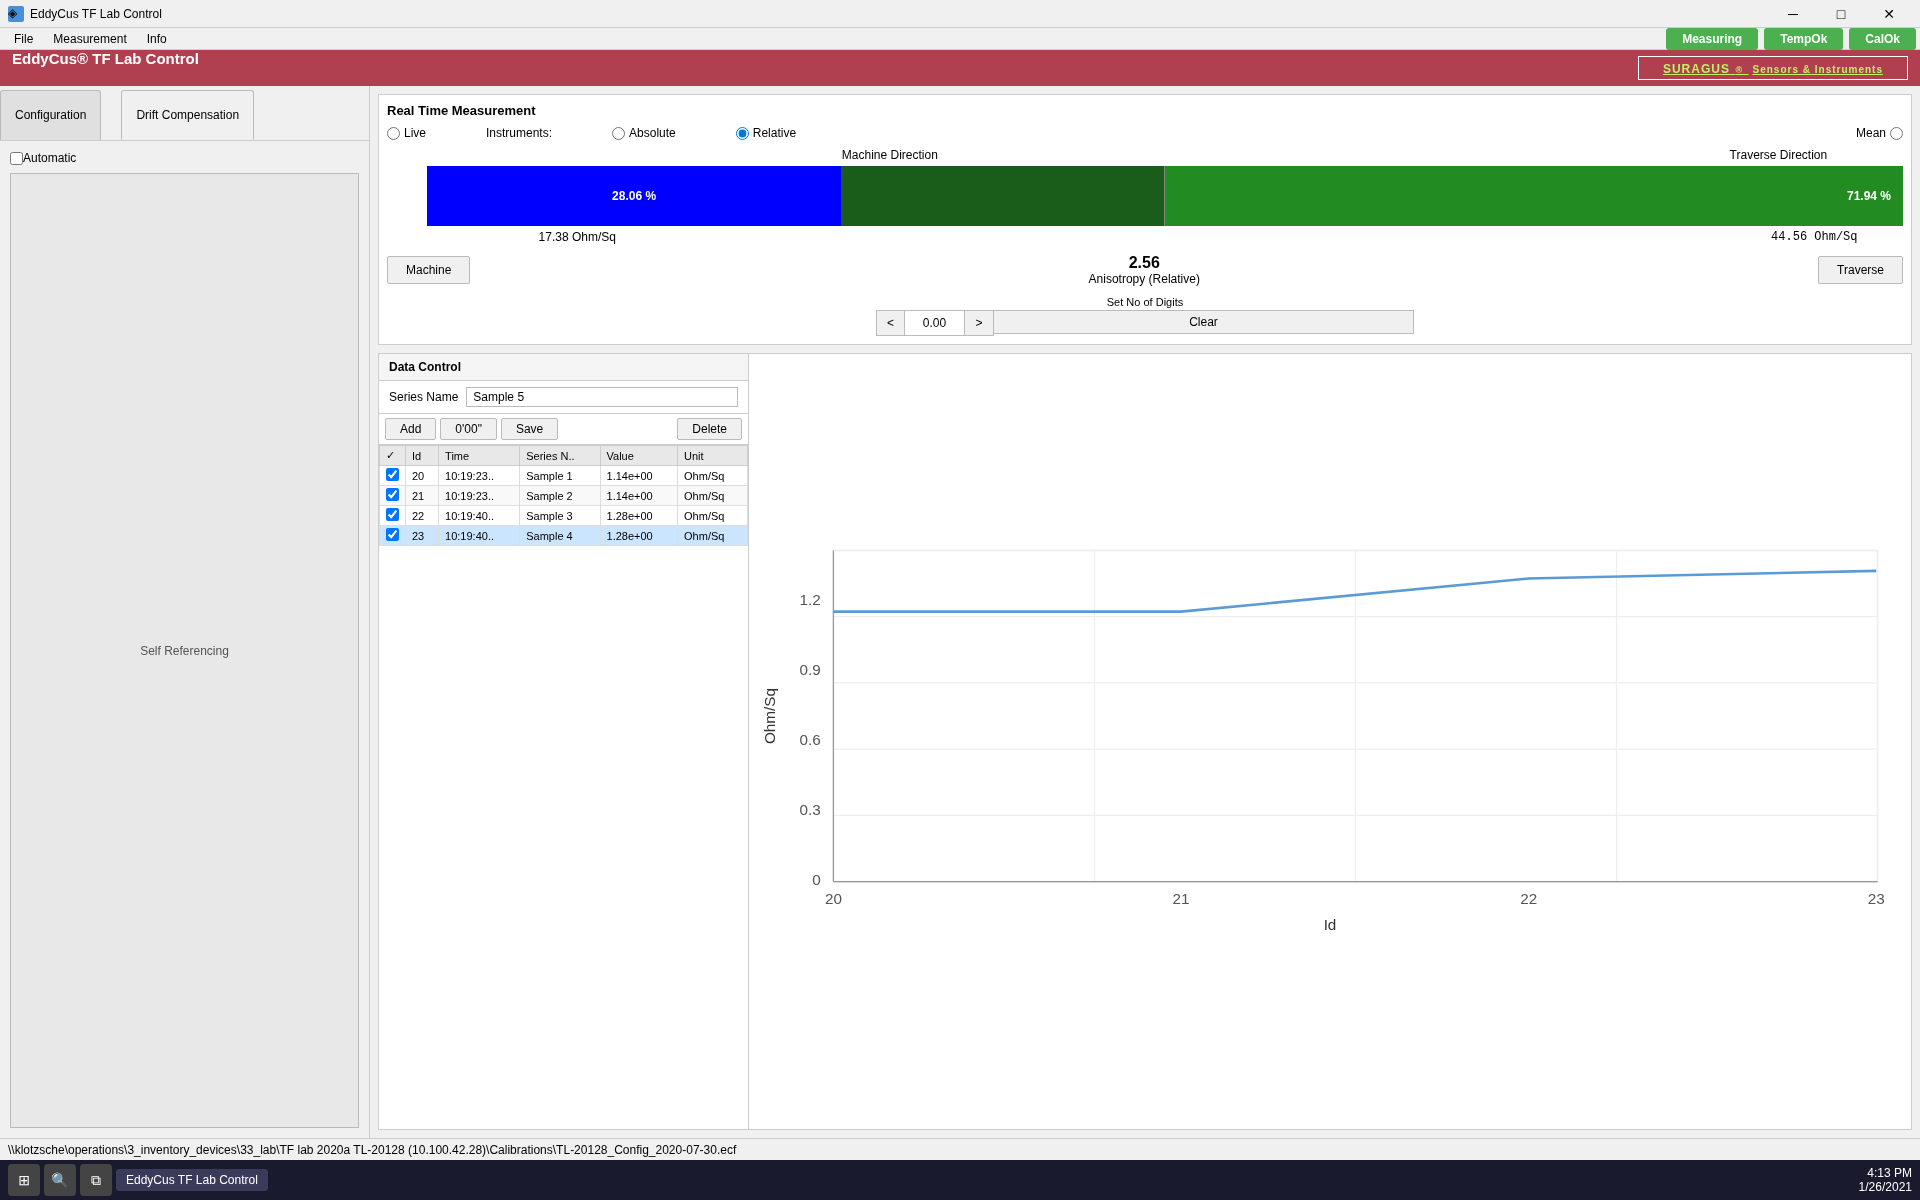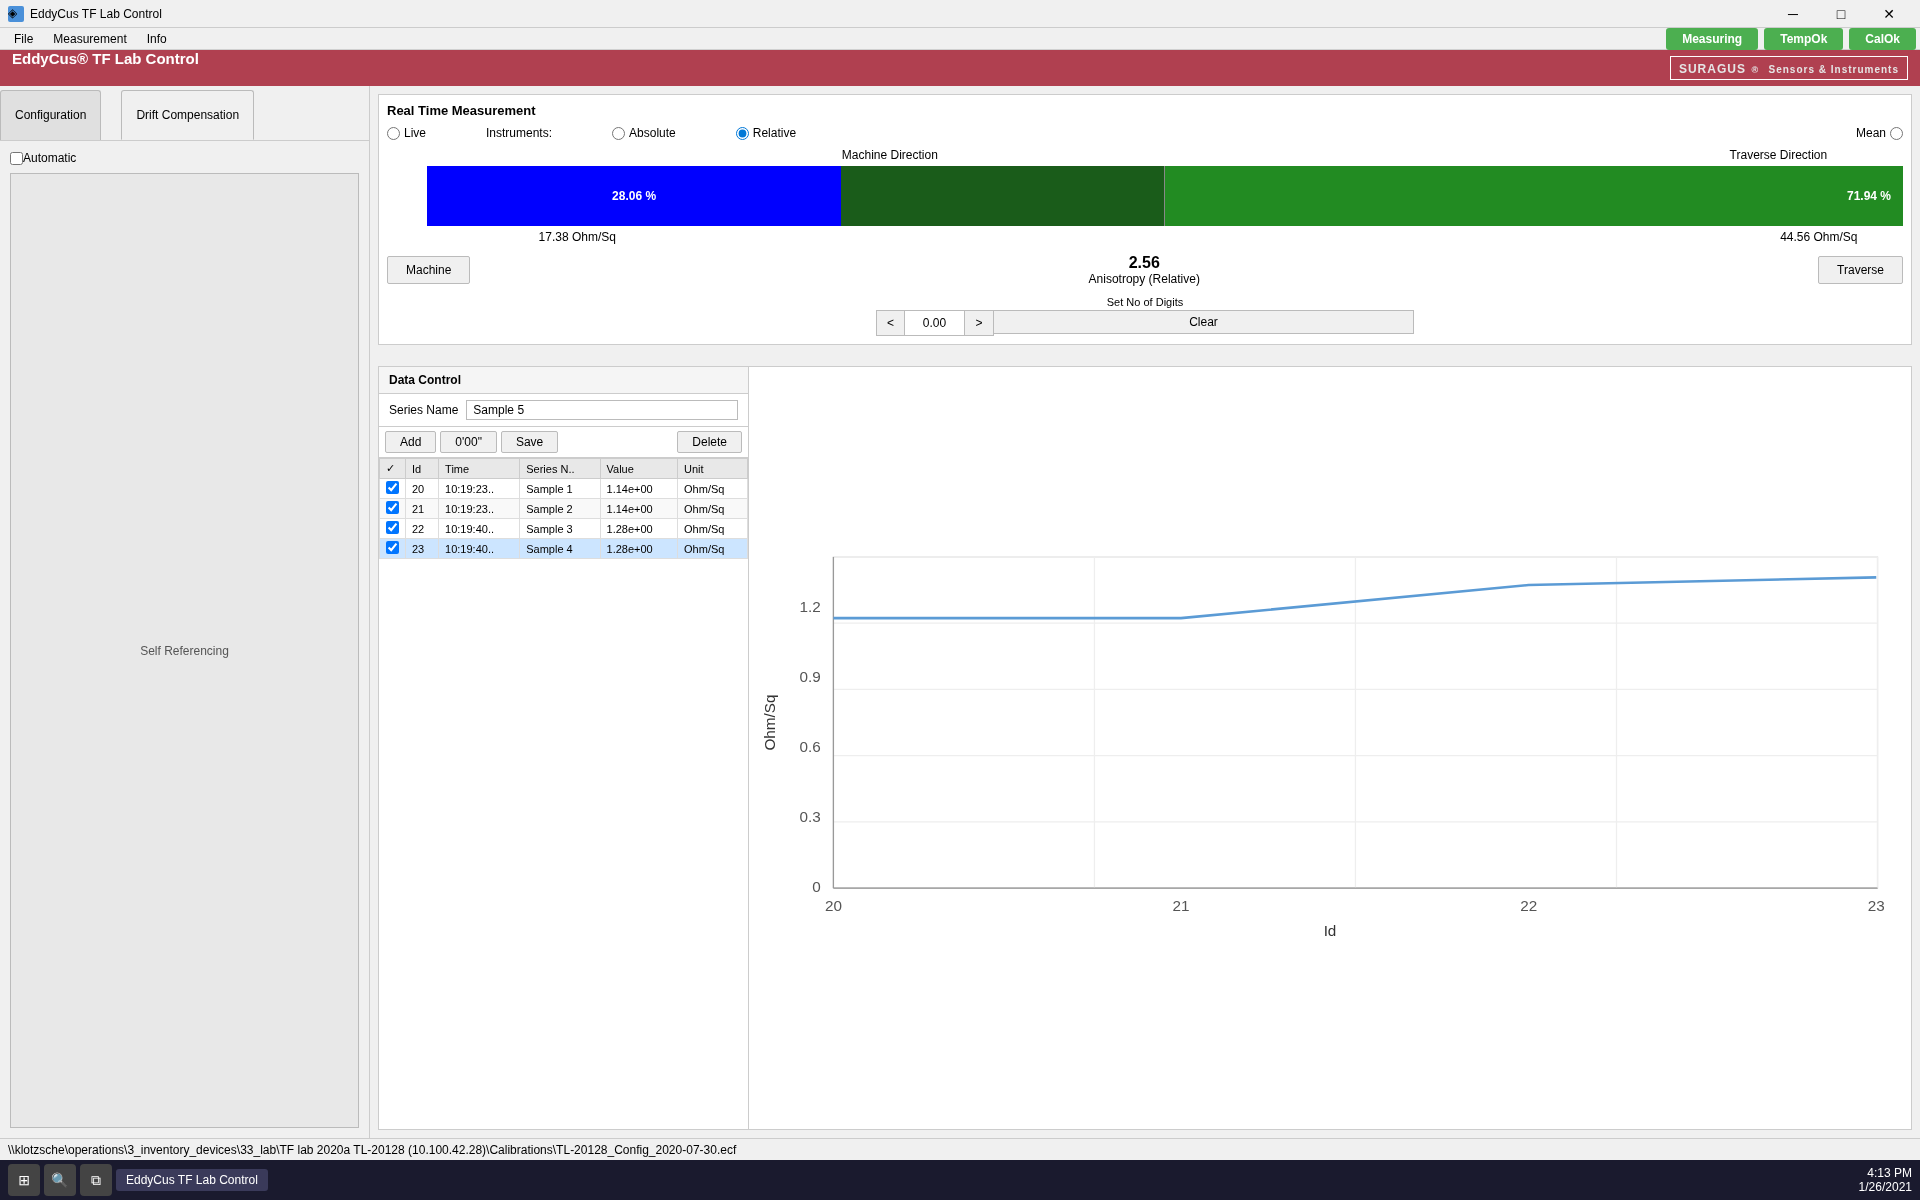--- a/index.html
+++ b/index.html
@@ -57,26 +57,27 @@
       border: none;
       border-radius: 3px;
       cursor: pointer;
       font-size: 12px;
       font-weight: bold;
     }
     .btn-measuring { background: #4CAF50; color: white; }
     .btn-tempok { background: #4CAF50; color: white; }
     .btn-calok { background: #4CAF50; color: white; }
     .suragus-logo {
-      color: #e5e5e5;
+      color: #bef264;
       font-size: 16px;
       font-weight: bold;
       border: 1px solid white;
-      padding: 2px 8px;
+      padding: 2px 24px;
       letter-spacing: 1px;
+      text-decoration: underline;
     }
 
     
     .main-content {
       display: flex;
       flex: 1;
       overflow: hidden;
     }
 
     
@@ -132,21 +133,21 @@
       color: #555;
       min-height: 300px;
     }
 
     
     .right-panel {
       flex: 1;
       display: flex;
       flex-direction: column;
       padding: 8px;
-      gap: 21px;
+      gap: 8px;
     }
 
     
     .rtm-section {
       background: white;
       border: 1px solid #ccc;
       padding: 8px;
     }
     .rtm-title {
       font-size: 13px;
@@ -512,21 +513,21 @@
         </div>
         <div class="bar-dark-green" style="width:calc(50% - 28.06%);"></div>
         <div class="bar-separator"></div>
         <div class="bar-green" style="width:50%;">
           <span>71.94 %</span>
         </div>
       </div>
 
       <div class="bar-values">
         <span style="margin-left:10%;">17.38 Ohm/Sq</span>
-        <span style="margin-right:3%;">44.56 Ohm/Sq</span>
+        <span style="margin-right:3%;font-family:Liberation Mono, monospace;">44.56 Ohm/Sq</span>
       </div>
 
       <div class="anisotropy-row">
         <button class="machine-btn">Machine</button>
         <div class="anisotropy-center">
           <div class="anisotropy-value">2.56</div>
           <div class="anisotropy-sub">Anisotropy (Relative)</div>
         </div>
         <button class="traverse-btn">Traverse</button>
       </div>

